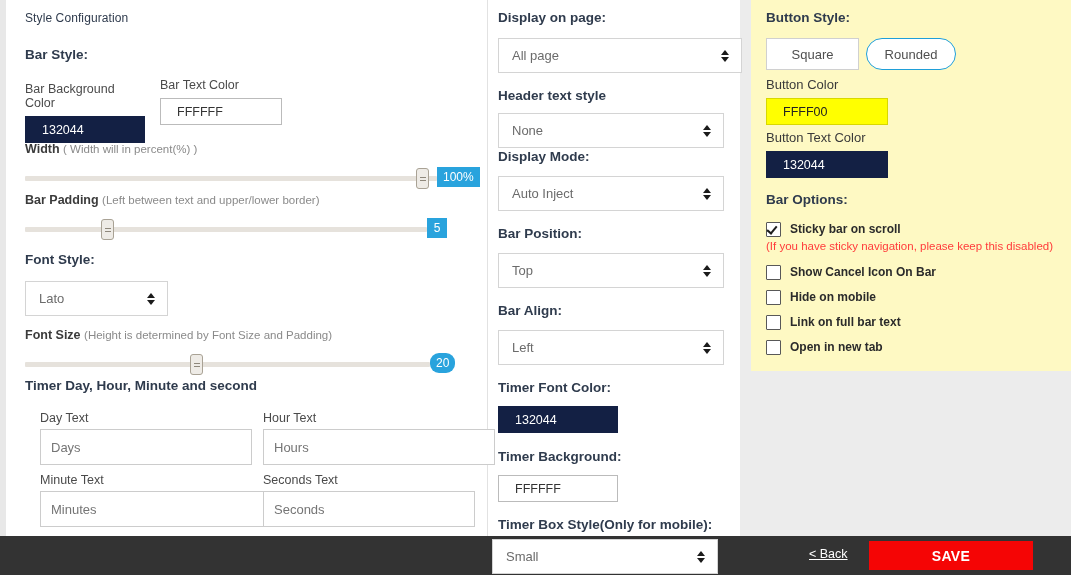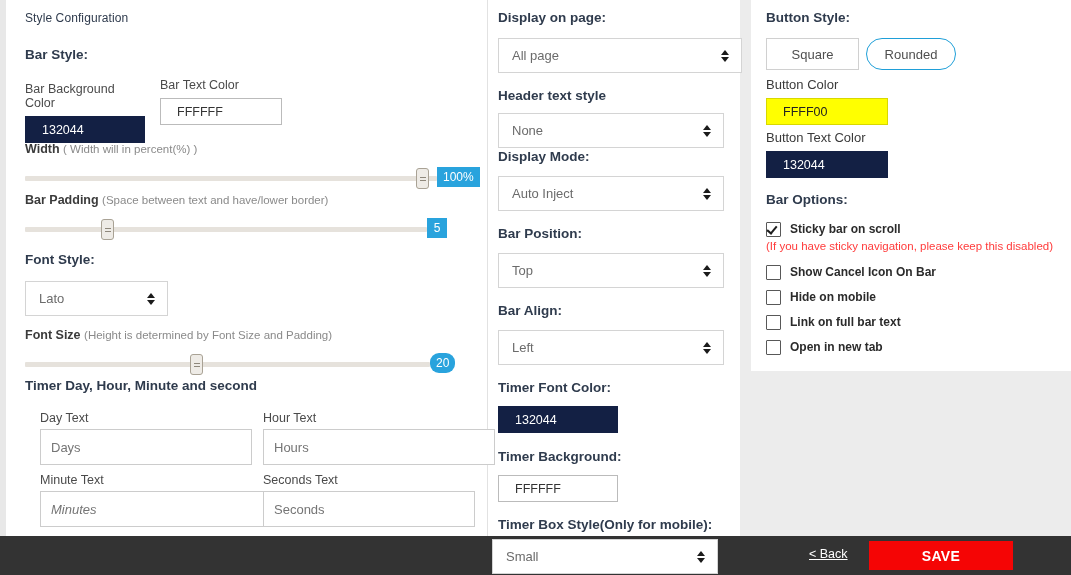--- a/index.html
+++ b/index.html
@@ -37,21 +37,21 @@
     left: 481px; top: 0;
     width: 1px; height: 536px;
     background: #e2e2e2;
   }
 
   
   .right-card {
     position: absolute;
     left: 751px; top: 0;
     width: 320px; height: 371px;
-    background: #ffffff;
+    background: #fef9c3;
   }
 
   
   .col-left {
     position: absolute;
     left: 12px; top: 0;
     width: 456px;
   }
   .col-mid {
     position: absolute;
@@ -236,21 +236,21 @@
   .back-link {
     position: absolute;
     left: 809px; top: 11px;
     font-size: 12.5px;
     color: #ffffff;
     text-decoration: underline;
   }
   .save-btn {
     position: absolute;
     left: 869px; top: 5px;
-    width: 144px; height: 29px;
+    width: 164px; height: 29px;
     background: #f50505;
     color: #ffffff;
     font-size: 14px;
     font-weight: bold;
     letter-spacing: .4px;
     display: flex; align-items: center; justify-content: center;
     border: none;
     font-family: "Liberation Sans", sans-serif;
   }
 
@@ -300,21 +300,21 @@
         <div class="slider-wrap" style="margin-top:11px; width:412px;">
           <div class="slider-track"></div>
           <div class="slider-handle" style="left:391px;"></div>
           <div class="slider-badge" style="left:412px;">100%</div>
         </div>
       </div>
 
       <div style="position:absolute; left:7px; top:193px; width:440px;">
         <div class="field-label">
           <span style="font-weight:bold; color:#3b3b3b;">Bar Padding</span>
-          <span class="hint">(Space between text and have/lower border)</span>
+          <span class="hint">(Left between text and upper/lower border)</span>
         </div>
         <div class="slider-wrap" style="margin-top:11px; width:402px;">
           <div class="slider-track"></div>
           <div class="slider-handle" style="left:76px;"></div>
           <div class="slider-badge" style="left:402px;">5</div>
         </div>
       </div>
 
       <div style="position:absolute; left:7px; top:252px;">
         <div class="sect-head">Font Style:</div>
@@ -343,21 +343,21 @@
           <div class="timer-cell">
             <div class="field-label">Day Text</div>
             <input class="txt-input" style="width: 212px;" placeholder="Days">
           </div>
           <div class="timer-cell">
             <div class="field-label">Hour Text</div>
             <input class="txt-input" style="width: 232px;" placeholder="Hours">
           </div>
           <div class="timer-cell">
             <div class="field-label">Minute Text</div>
-            <input class="txt-input" style="width: 228px; font-style: italic;" placeholder="Minutes">
+            <input class="txt-input" style="width: 228px;" placeholder="Minutes">
           </div>
           <div class="timer-cell">
             <div class="field-label">Seconds Text</div>
             <input class="txt-input" style="width: 212px;" placeholder="Seconds">
           </div>
         </div>
       </div>
     </div>
 
     <div class="col-mid">

